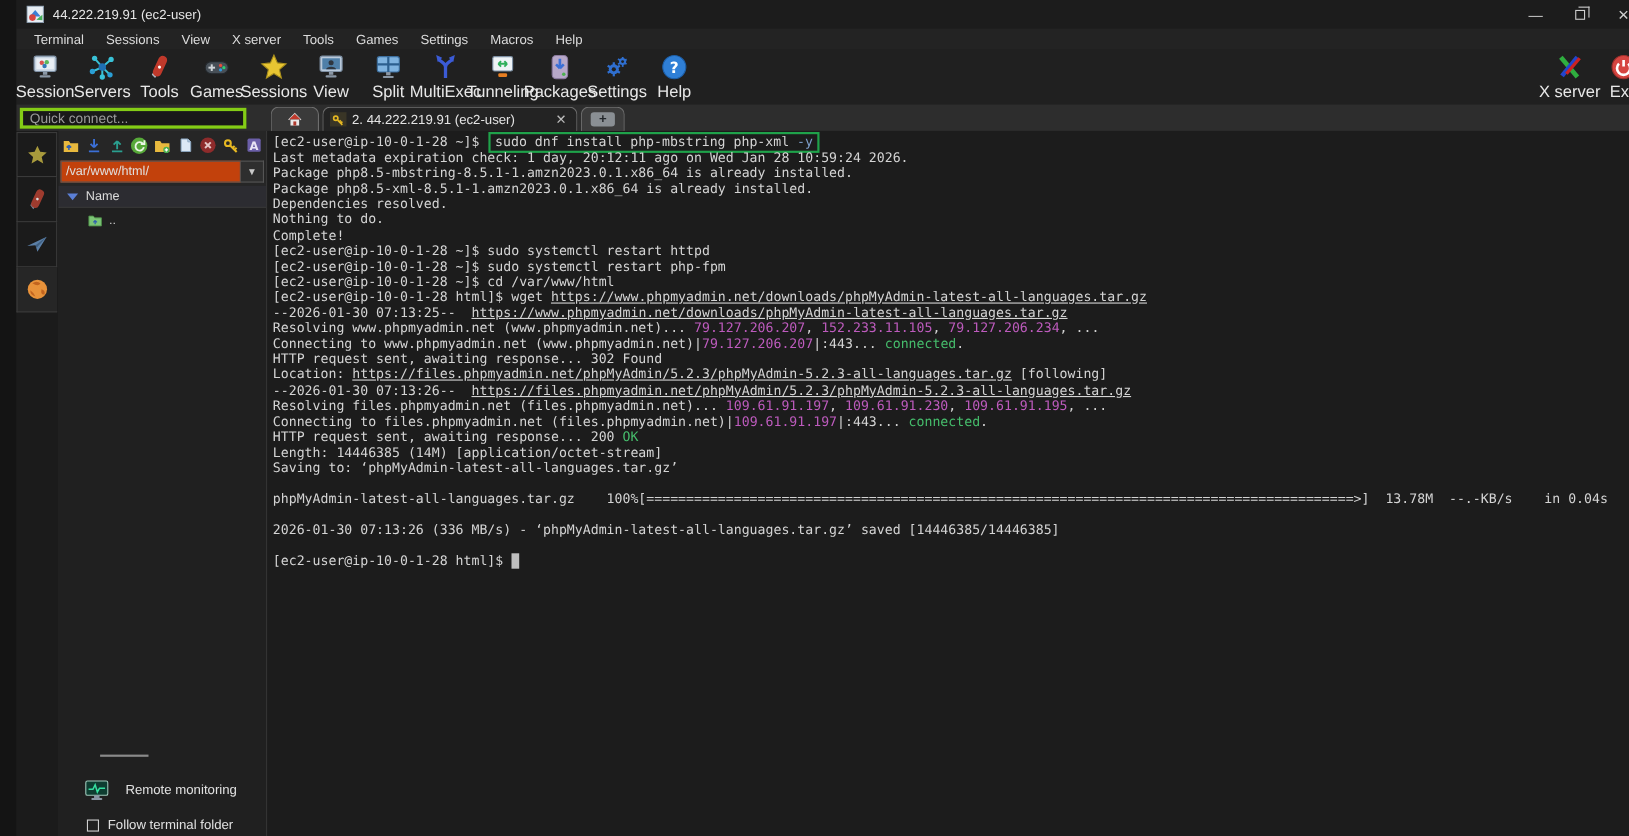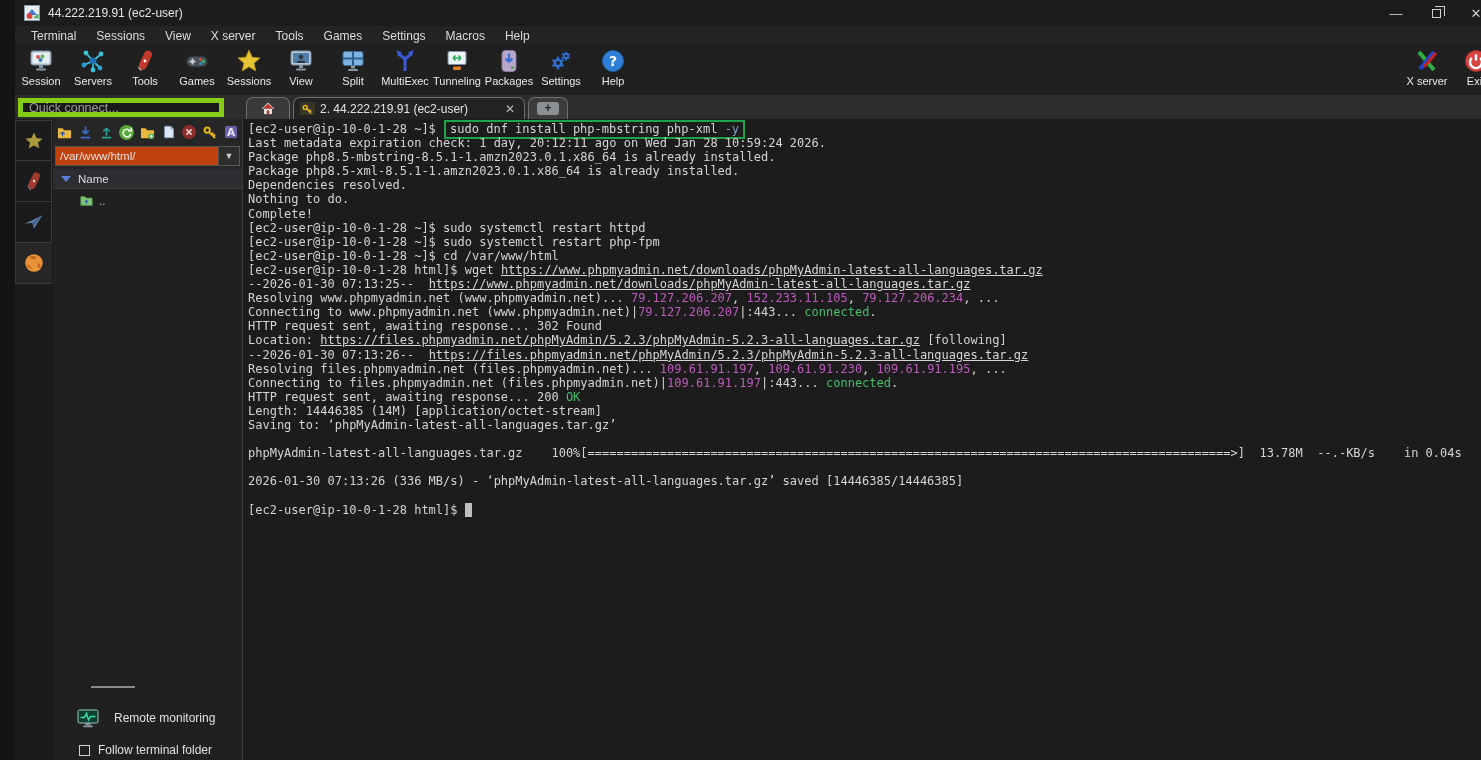--- a/index.html
+++ b/index.html
@@ -20,27 +20,27 @@
 
   
   .menubar { height:19px; background:#232323; display:flex; align-items:center; padding-left:6px;
              color:#dcdcdc; font-size:12px; flex:none; }
   .menubar .mitem { padding:1px 10px; cursor:default;text-align:right; }
 
   
   .toolbar { height:50px; background:#202020; display:flex; align-items:flex-start; flex:none; padding-top:3px; }
   .tool { width:52px; display:flex; flex-direction:column; align-items:center; gap:1px; cursor:default; }
   .tool .ticon { width:26px; height:26px; }
-  .tool .tlabel { font-size:11px; color:#e8e8e8; white-space:nowrap; }
+  .tool .tlabel { font-size:15px; color:#e8e8e8; white-space:nowrap; }
   .toolbar .spacer { flex:1; }
   .tool.right { width:58px; }
 
   
   .tabbar { height:24px; background:#2d2d2d; display:flex; align-items:flex-end; flex:none; position:relative; }
-  .qconnect { width:206px; height:19px; margin:0 4px 2px 3px; background:#191919; border:5px solid #84cc16;
+  .qconnect { width:206px; height:19px; margin:0 4px 2px 3px; background:#191919; border:3px solid #84cc16;
               color:#d946ef; font-size:12.5px; padding:0 6px; outline:none; }
   .qconnect::placeholder { color:#9b9b9b; }
   .tab { height:22px; display:flex; align-items:center; border:1px solid #6e6e6e; border-bottom:none;
          border-radius:7px 7px 0 0; margin-right:3px; padding:0 8px; background:#353535; }
   .tab.home { width:44px; justify-content:center; margin-left:18px; background:#3a3a3a; }
   .tab.active { background:#232323; width:232px; padding:0 6px; }
   .tab.active .tab-label { color:#e4e4e4; font-size:12px; margin-left:5px; white-space:nowrap; flex:1; }
   .tab .closex { color:#bdbdbd; font-size:12px; margin-left:6px; padding:0 3px; }
   .tab.plus { width:40px; justify-content:center; background:#3c3c3c; }
   .plusbtn { width:22px; height:13px; background:#8a8f94; border-radius:3px; color:#23272b; font-weight:bold;

